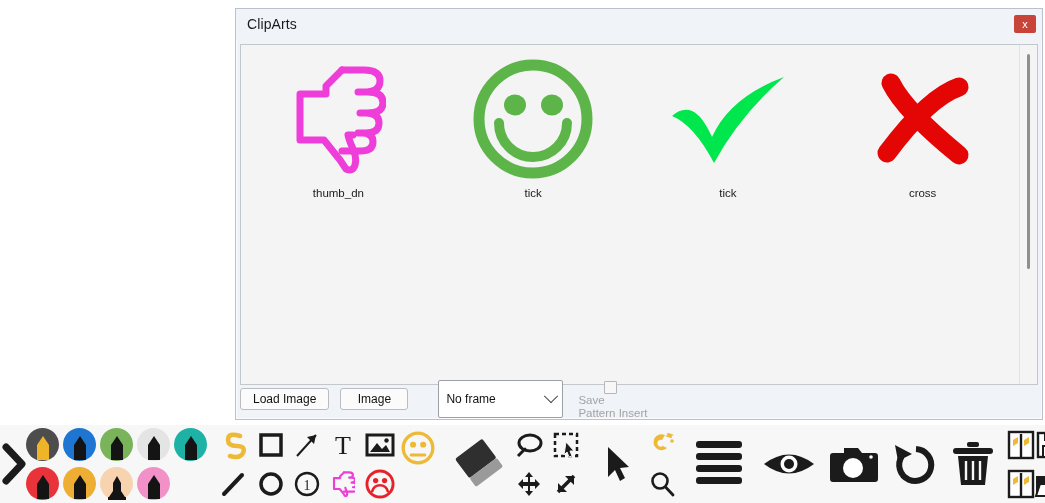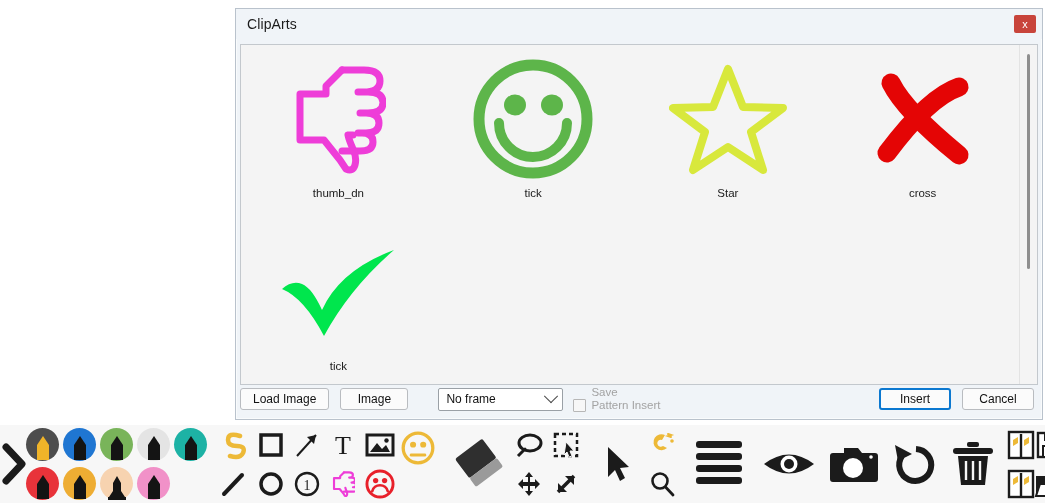--- a/index.html
+++ b/index.html
@@ -147,21 +147,21 @@
     box-sizing: border-box;
   }
   .btn + .btn { margin-left: 11px; }
   #from-clipboard-button { margin-left: 6px; }
   .btn.primary {
     border: 2px solid #0b78d0;
     background: #fbfbfb;
   }
   .select {
     margin-left: 30px;
-    height: 23px;
+    height: 38px;
     width: 125px;
     background: #ffffff;
     border: 1px solid #9aa0a6;
     border-radius: 2px;
     font-size: 12px;
     color: #121212;
     display: flex;
     align-items: center;
     justify-content: space-between;
     padding: 0 6px 0 7px;
@@ -170,22 +170,23 @@
   }
   .select .chev {
     width: 9px; height: 9px;
     border-right: 1.4px solid #4a4a4a;
     border-bottom: 1.4px solid #4a4a4a;
     transform: rotate(45deg) translate(-2px,-2px);
   }
   .check-wrap {
     margin-left: 10px;
     display: flex;
-    align-items: flex-end;
+    align-items: center;
     cursor: default;
+    flex-direction: column;
   }
   .check-box {
     width: 13px; height: 13px;
     border: 1px solid #b7b7b7;
     background: #f7f7f7;
     margin-top: 2px;
     box-sizing: border-box;
     border-radius: 1px;
   }
   .check-label {
@@ -275,51 +276,43 @@
           <svg width="124" height="124" viewBox="0 0 124 124">
             <circle cx="62" cy="62" r="54" fill="none" stroke="#5db54a" stroke-width="11"></circle>
             <ellipse cx="44" cy="48" rx="11" ry="10.5" fill="#5db54a"></ellipse>
             <ellipse cx="81" cy="48" rx="11" ry="10.5" fill="#5db54a"></ellipse>
             <path d="M28 66 a34 34 0 0 0 68 0" fill="none" stroke="#5db54a" stroke-width="10" stroke-linecap="round"></path>
           </svg>
         </div>
         <div class="cap">tick</div>
       </div>
 
+
+
       <div class="cell">
         <div class="art">
-          <svg width="118" height="112" viewBox="0 0 118 112">
-            <polygon points="59,6 74,44 114,45 82,69 94,107 59,84 24,107 36,69 4,45 44,44" fill="none" stroke="#d8e83c" stroke-width="8" stroke-linejoin="round"></polygon>
+          <svg width="120" height="110" viewBox="0 0 120 110">
+            <path d="M4 52 q10 -9 20 -5 q10 4 20 26 q18 -40 72 -60 q-44 38 -70 86 q-20 -38 -42 -47 Z" fill="#00e64d"></path>
           </svg>
         </div>
-        <div class="cap">Star</div>
-      </div>
-
+        <div class="cap">tick</div>
+      </div>
 
       <div class="cell">
         <div class="art">
           <svg width="104" height="104" viewBox="0 0 104 104">
             <g fill="none" stroke="#e40505" stroke-width="19" stroke-linecap="round">
               <path d="M20 16 q14 28 68 72"></path>
               <path d="M88 20 q-30 10 -72 66"></path>
             </g>
           </svg>
         </div>
         <div class="cap">cross</div>
       </div>
 
-      <div class="cell">
-        <div class="art">
-          <svg width="120" height="110" viewBox="0 0 120 110">
-            <path d="M4 52 q10 -9 20 -5 q10 4 20 26 q18 -40 72 -60 q-44 38 -70 86 q-20 -38 -42 -47 Z" fill="#00e64d"></path>
-          </svg>
-        </div>
-        <div class="cap">tick</div>
-      </div>
-
     </div>
 
     <div class="vscroll">
       <div class="thumb"></div>
     </div>
   </div>
 
   <div class="footer">
     <div class="btn">Load Image</div>
     <div class="btn">Image</div>
@@ -330,24 +323,20 @@
     </div>
 
     <div class="check-wrap">
       <div class="check-box"></div>
       <div class="check-label">
         <span>Save</span><br>
         <span>Pattern Insert</span>
       </div>
     </div>
 
-    <div class="footer-right">
-      <div class="btn primary">Insert</div>
-      <div class="btn">Cancel</div>
-    </div>
   </div>
 </div>
 
 <div id="bottom-toolbar">
 
   <div class="tb-group" style="width:52px;justify-content:center;">
     <div class="tb-item">
       <svg width="28" height="44" viewBox="0 0 28 44">
         <path d="M6 5 L22 22 L6 39" fill="none" stroke="#1b1b1b" stroke-width="7" stroke-linecap="round" stroke-linejoin="round"></path>
       </svg>

